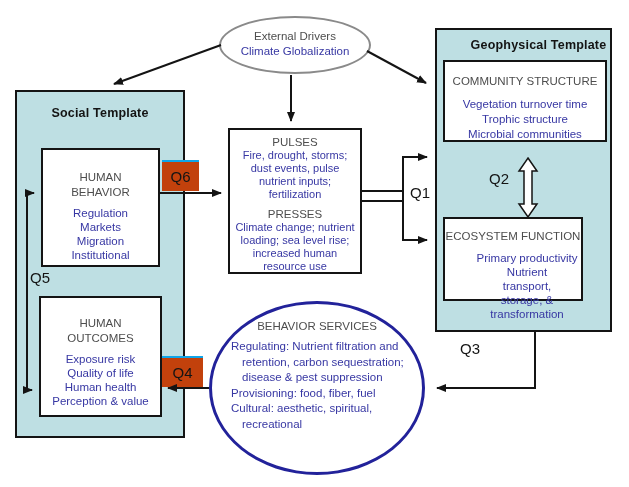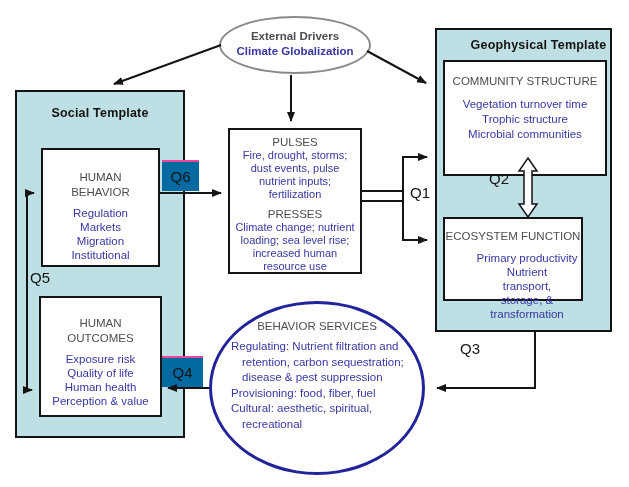--- a/index.html
+++ b/index.html
@@ -7,22 +7,22 @@
           font-family:"Liberation Sans","DejaVu Sans",sans-serif;}
   .abs{position:absolute;box-sizing:border-box;}
   .template{background:#bedfe3;border:2px solid #141414;}
   .wbox{background:#ffffff;border:2px solid #141414;}
   .tpl-title{font-weight:bold;font-size:12.5px;color:#141414;text-align:center;letter-spacing:.2px;}
   .box-title{font-size:11.5px;color:#4d4d4d;text-align:center;white-space:pre-line;line-height:15px;}
   .blue{color:#3737a3;}
   .list{font-size:11.5px;line-height:14px;text-align:center;}
   .smallbody{font-size:11px;line-height:13px;text-align:center;}
   .qlabel{font-size:15px;color:#141414;text-align:center;}
-  .qbox{background:#0369a1;border-top:2px solid #ec4899;}
-  .ellipse{border-radius:50%;background:#ffffff;font-weight:bold;}
+  .qbox{background:#c2410c;border-top:2px solid #0ea5e9;}
+  .ellipse{border-radius:50%;background:#ffffff;}
   .svglayer{position:absolute;left:0;top:0;width:629px;height:487px;pointer-events:none;}
   .svc-item{text-indent:-11px;padding-left:11px;font-size:11.5px;line-height:15.5px;text-align:left;}
 </style>
 </head>
 <body>
 
 <div class="canvas">
 
   <div class="abs template" style="left:15px;top:90px;width:170px;height:348px;"></div>
   <div class="abs tpl-title" style="left:15px;top:106px;width:170px;">Social Template</div>
@@ -52,21 +52,21 @@
   <div class="abs wbox" style="left:228px;top:128px;width:134px;height:146px;padding:5px 2px 12px 2px;">
     <div class="box-title" style="line-height:14px;">PULSES</div>
     <div class="smallbody blue">Fire, drought, storms; dust events, pulse nutrient inputs; fertilization</div>
     <div class="box-title" style="line-height:14px;margin-top:6px;">PRESSES</div>
     <div class="smallbody blue">Climate change; nutrient loading; sea level rise; increased human resource use</div>
   </div>
 
   <div class="abs template" style="left:435px;top:28px;width:177px;height:304px;"></div>
   <div class="abs tpl-title" style="left:435px;top:38px;width:207px;">Geophysical Template</div>
 
-  <div class="abs wbox" style="left:443px;top:60px;width:164px;height:116px;">
+  <div class="abs wbox" style="left:443px;top:60px;width:164px;height:82px;">
     <div class="box-title" style="margin-top:12px;">COMMUNITY STRUCTURE</div>
     <div class="list blue" style="margin-top:8px;line-height:15px;">
       <div>Vegetation turnover time</div>
       <div>Trophic structure</div>
       <div>Microbial communities</div>
     </div>
   </div>
 
   <div class="abs wbox" style="left:443px;top:217px;width:140px;height:84px;">
     <div class="box-title" style="margin-top:10px;">ECOSYSTEM FUNCTION</div>

